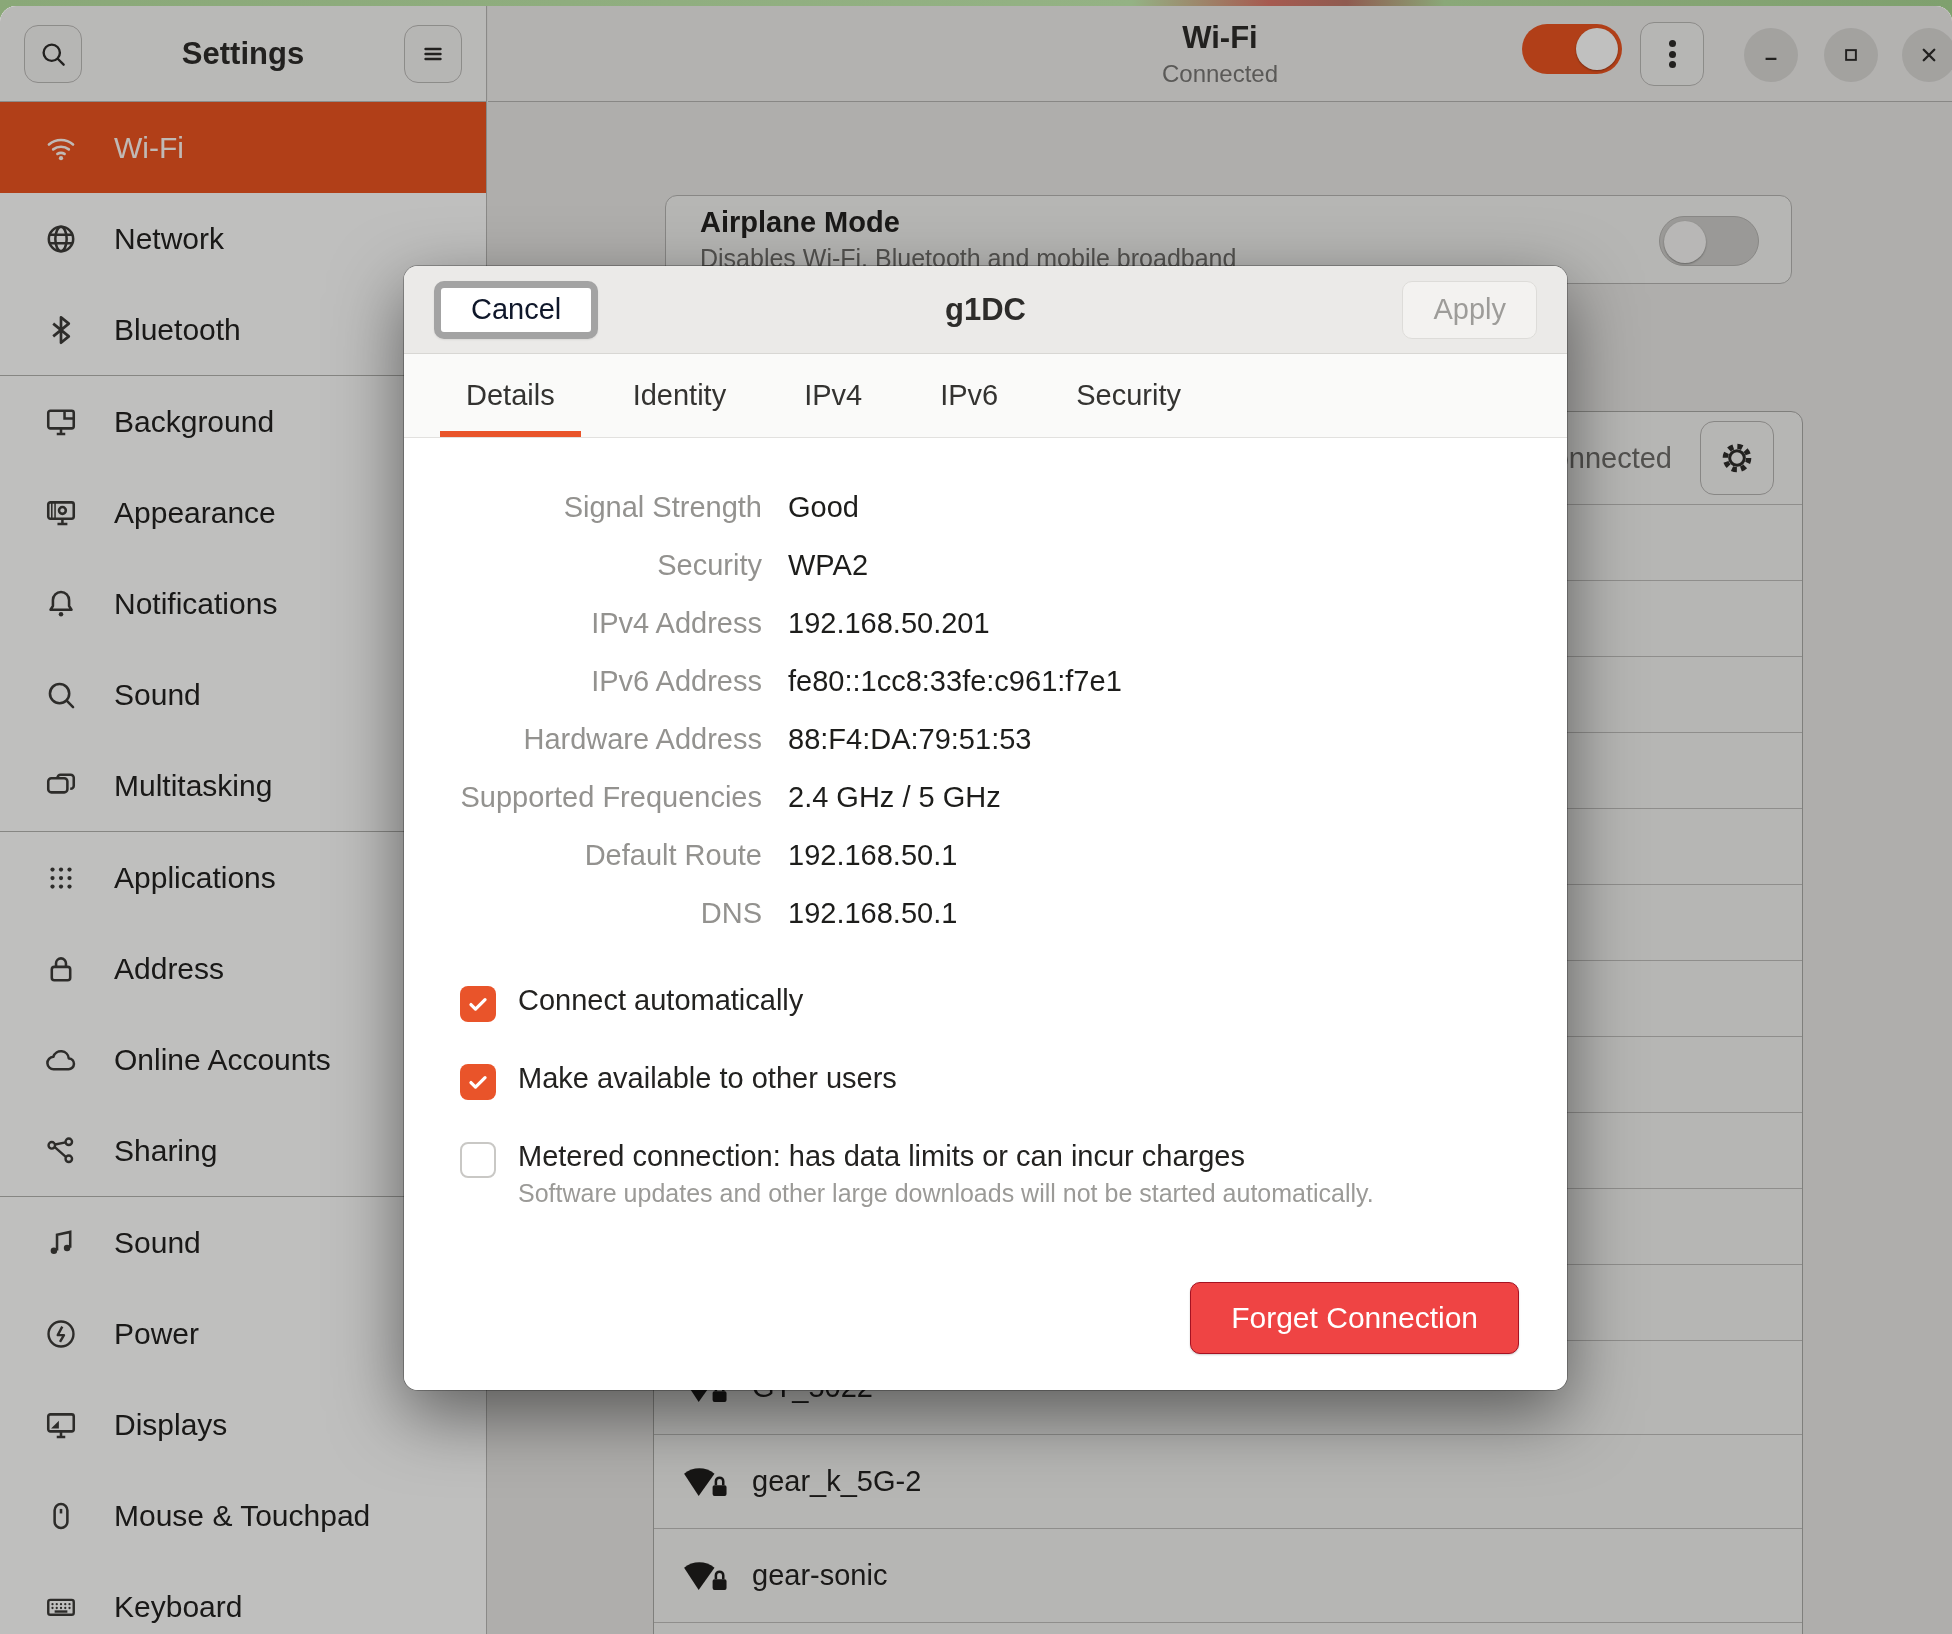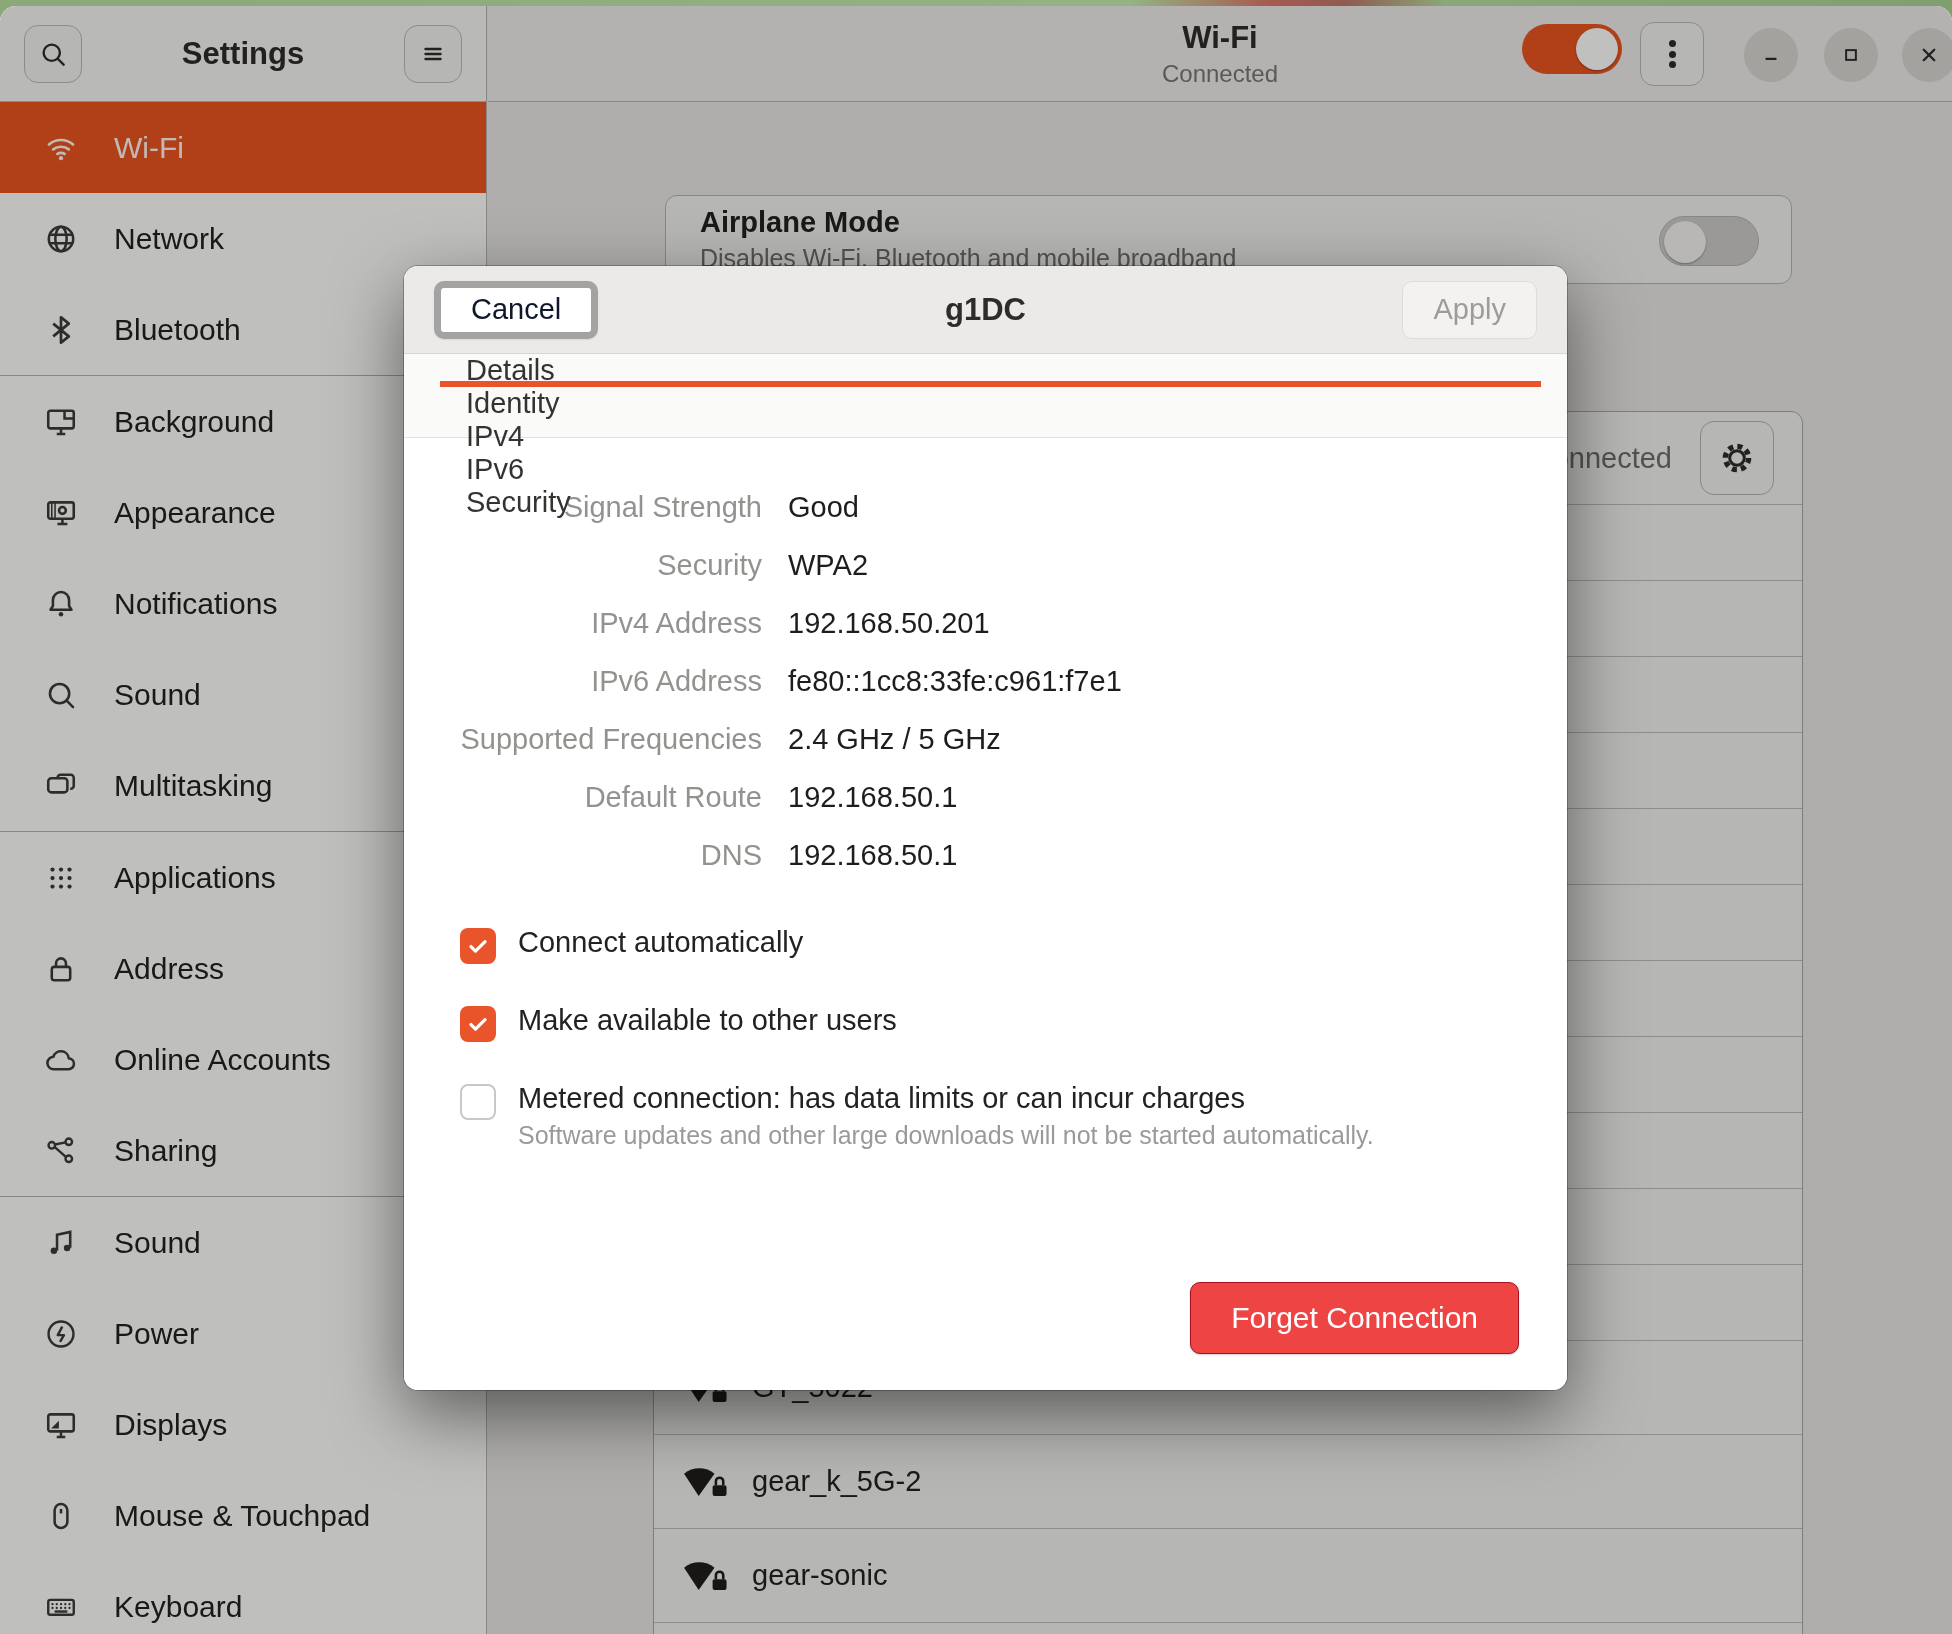--- a/index.html
+++ b/index.html
@@ -74,21 +74,21 @@
     box-shadow:0 24px 70px rgba(0,0,0,.5), 0 0 0 1px rgba(0,0,0,.25); display:flex; flex-direction:column; }
   .dlg-header { height:88px; background:#ebeae8; border-bottom:1px solid #d8d7d4;
     display:flex; align-items:center; padding:0 30px; position:relative; }
   .dlg-btn { height:58px; padding:0 30px; border-radius:10px; font-size:29px;
     display:flex; align-items:center; }
   .btn-cancel { background:#ffffff; border:7px solid #a3a3a3; color:#0f172a;
     box-shadow:0 1px 2px rgba(0,0,0,.08); }
   .btn-apply { position:absolute; right:30px; background:#f3f2f0; border:1px solid #dddcd9; color:#9d9c99; }
   .dlg-title { position:absolute; left:50%; transform:translateX(-50%); font-weight:bold; font-size:31px; color:#2d2c2a; }
   .tabs { height:84px; background:#fafaf9; border-bottom:1px solid #e2e1df;
-    display:flex; align-items:stretch; padding-left:36px;flex-direction:column; }
+    display:flex; align-items:stretch; padding-left:36px; }
   .tab { display:flex; align-items:center; padding:0 26px; margin-right:26px; font-size:29px;
     color:#343331; position:relative; }
   .tab.active::after { content:""; position:absolute; left:0; right:0; bottom:0; height:6px; background:#E9542A; }
   .dlg-body { flex:1; background:#fff; padding:40px 48px 36px 0; display:flex; flex-direction:column; }
   .detail-row { display:flex; align-items:center; height:58px; }
   .detail-label { width:358px; text-align:right; color:#93928f; font-size:29px; flex:0 0 auto; }
   .detail-value { margin-left:26px; color:#1d1d1b; font-size:29px; }
   .checks { margin:42px 0 0 56px; }
   .check-row { display:flex; align-items:flex-start; margin-bottom:40px; gap:22px; }
   .checkbox { width:36px; height:36px; border-radius:8px; flex:0 0 auto; margin-top:2px;
@@ -452,20 +452,24 @@
       </div>
       <div class="detail-row">
         <div class="detail-label">IPv4 Address</div>
         <div class="detail-value">192.168.50.201</div>
       </div>
       <div class="detail-row">
         <div class="detail-label">IPv6 Address</div>
         <div class="detail-value">fe80::1cc8:33fe:c961:f7e1</div>
       </div>
       <div class="detail-row">
+        <div class="detail-label">Hardware Address</div>
+        <div class="detail-value">88:F4:DA:79:51:53</div>
+      </div>
+      <div class="detail-row">
         <div class="detail-label">Supported Frequencies</div>
         <div class="detail-value">2.4 GHz / 5 GHz</div>
       </div>
       <div class="detail-row">
         <div class="detail-label">Default Route</div>
         <div class="detail-value">192.168.50.1</div>
       </div>
       <div class="detail-row">
         <div class="detail-label">DNS</div>
         <div class="detail-value">192.168.50.1</div>

